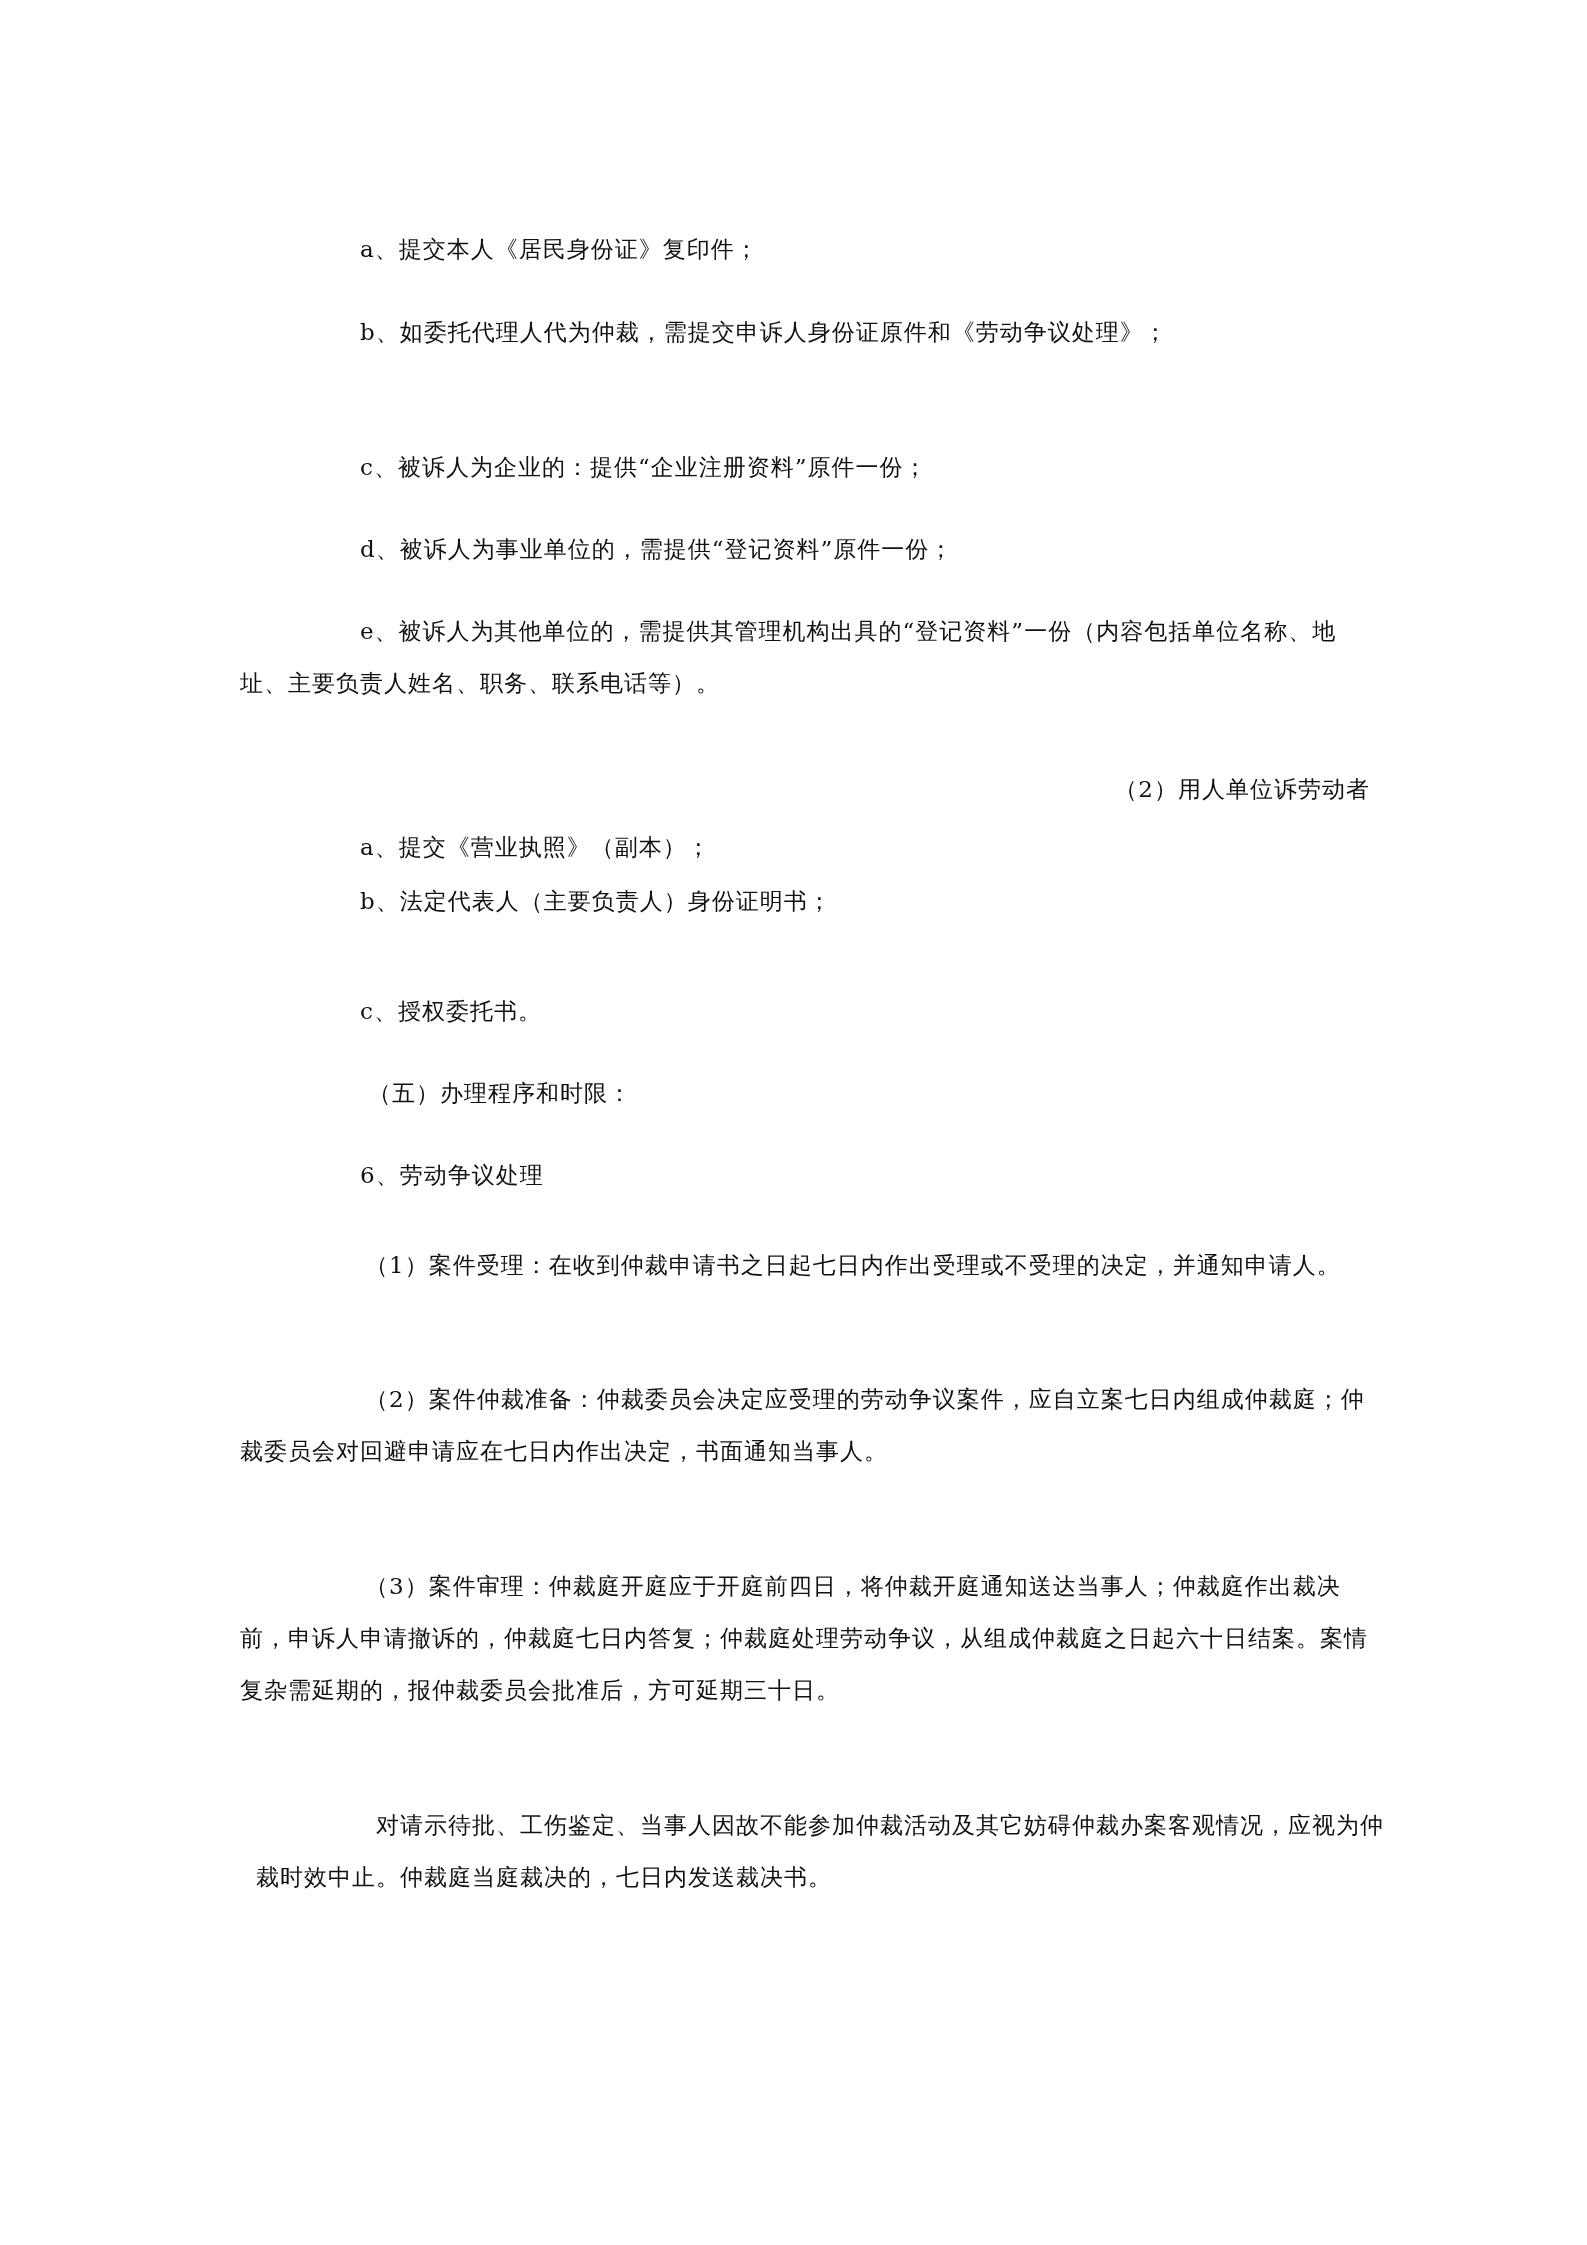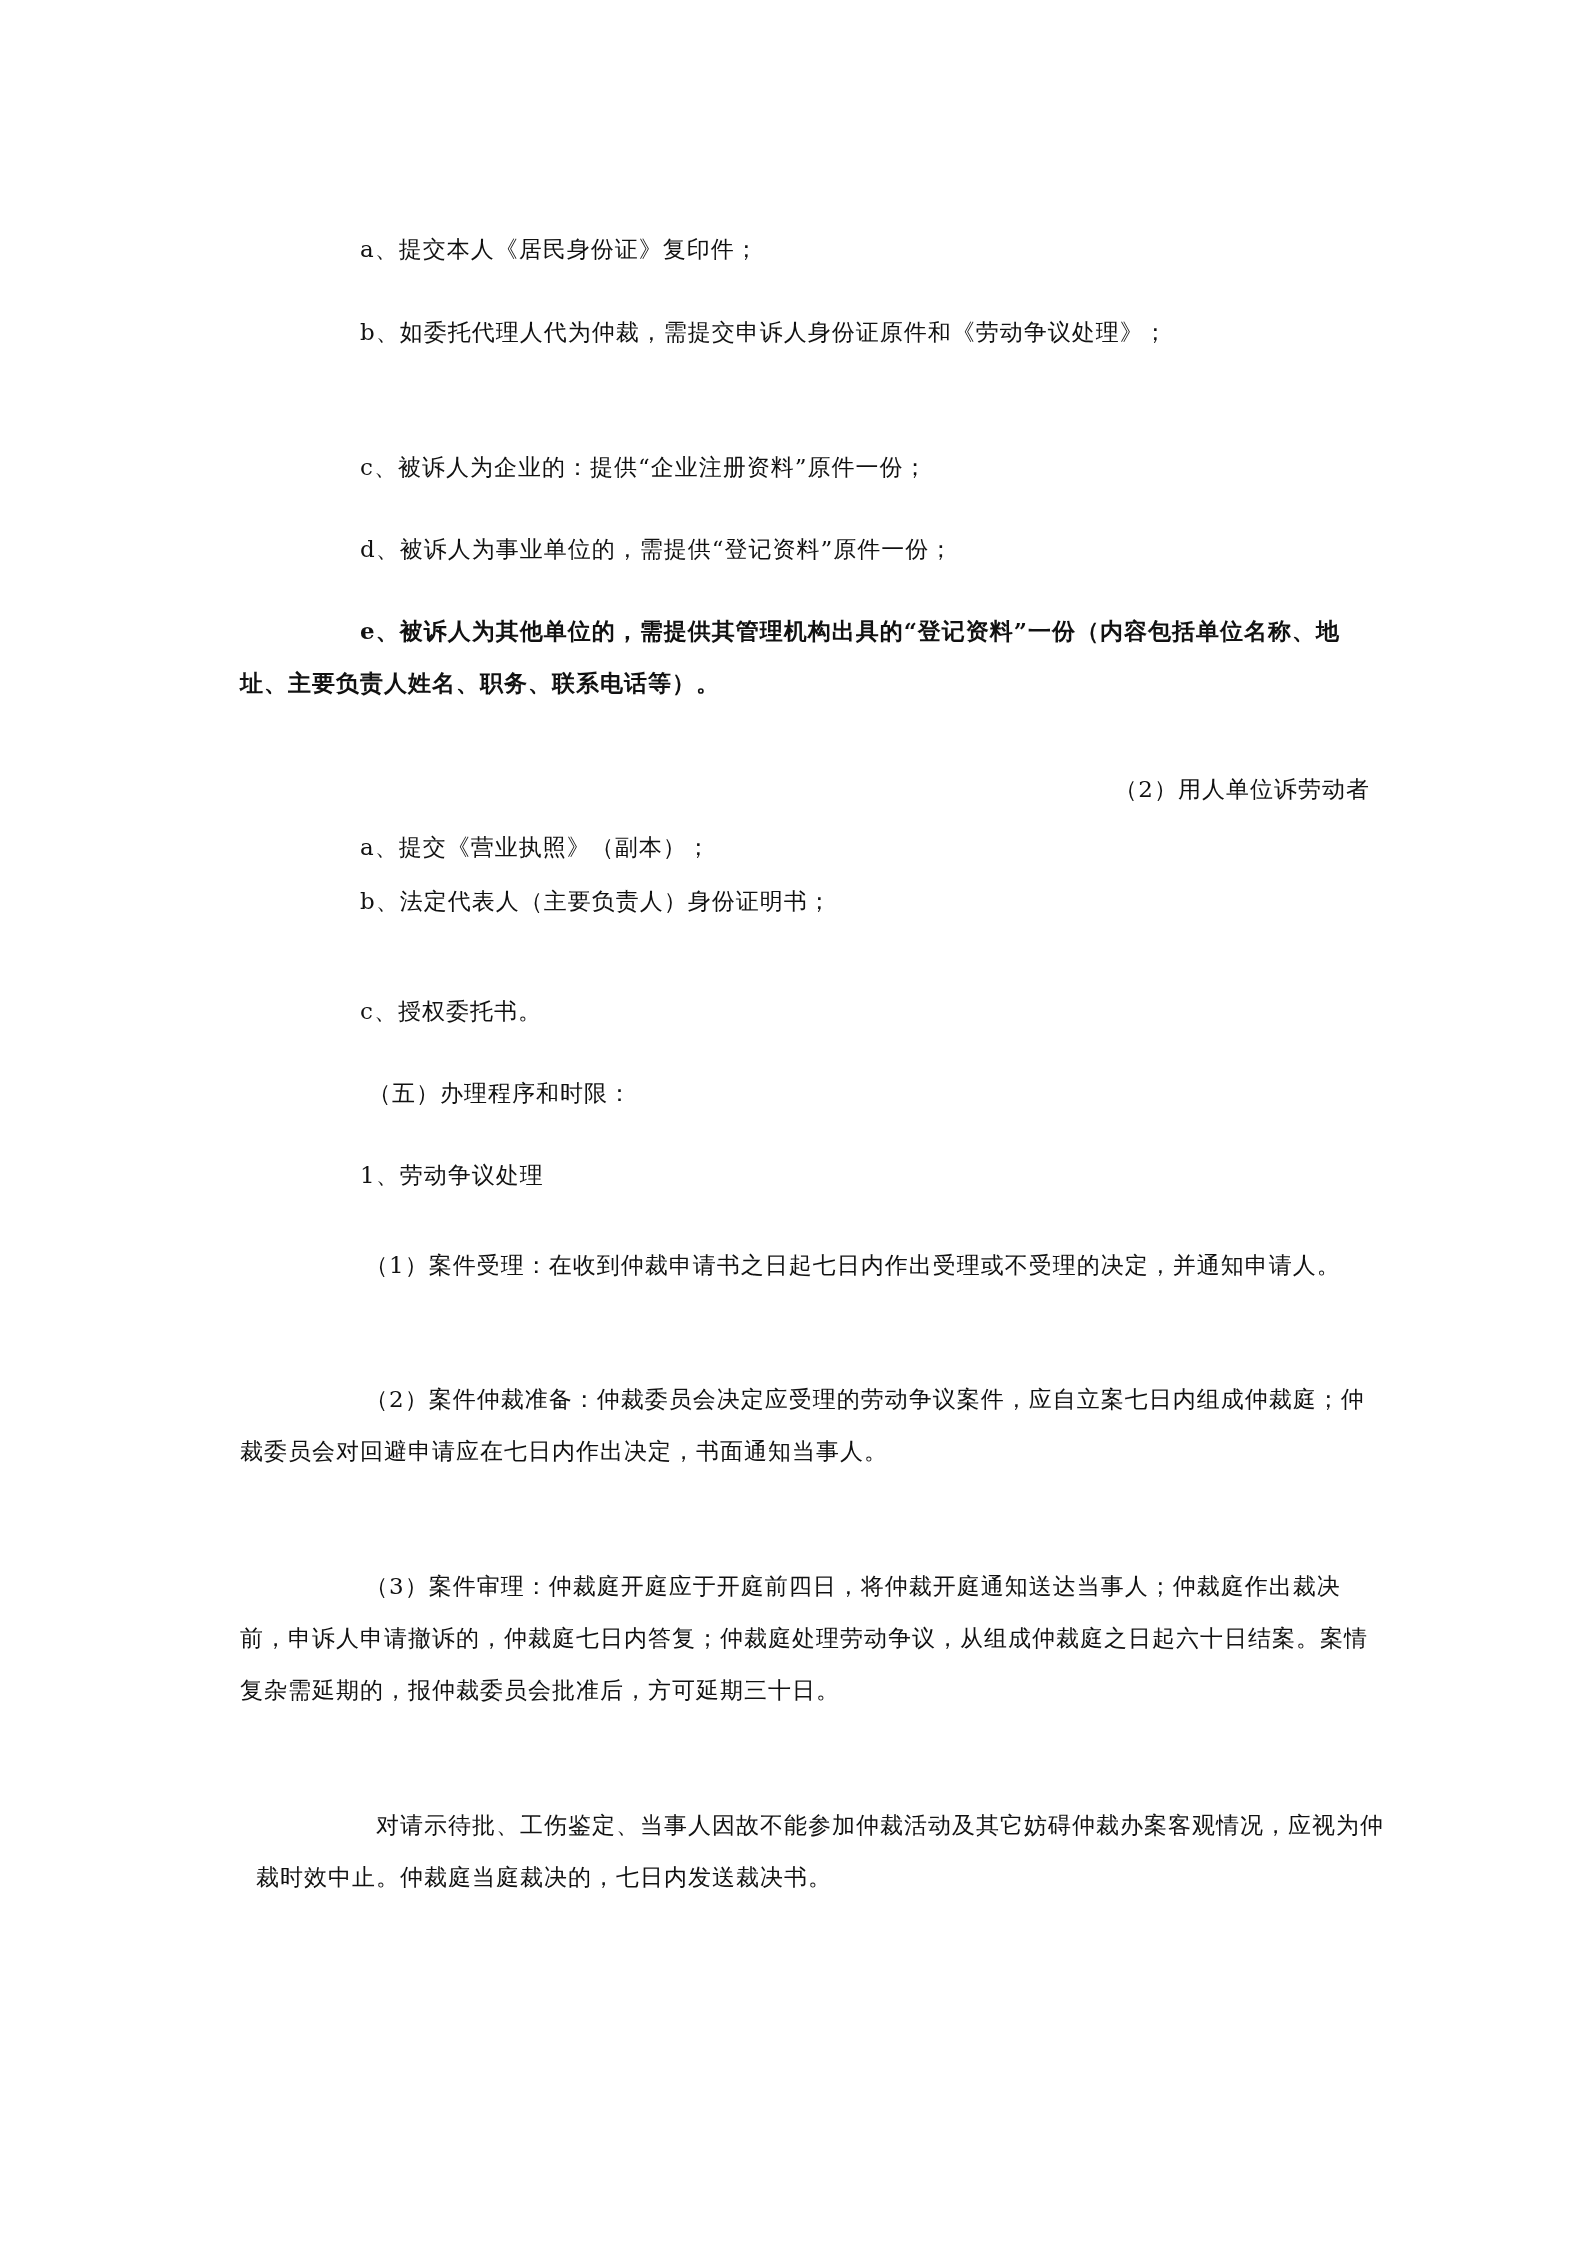--- a/index.html
+++ b/index.html
@@ -33,24 +33,24 @@
   .ind4 { text-indent: 120px; margin-left: 16px; }
 </style>
 </head>
 <body>
 
 <div class="page">
   <p class="p ind1" style="top:200px;">a、提交本人《居民身份证》复印件；</p>
   <p class="p ind1" style="top:283px;">b、如委托代理人代为仲裁，需提交申诉人身份证原件和《劳动争议处理》；</p>
   <p class="p ind1" style="top:418px;">c、被诉人为企业的：提供“企业注册资料”原件一份；</p>
   <p class="p ind1" style="top:500px;">d、被诉人为事业单位的，需提供“登记资料”原件一份；</p>
-  <p class="p ind1" style="top:582px;font-weight:bold;">e、被诉人为其他单位的，需提供其管理机构出具的“登记资料”一份（内容包括单位名称、地址、主要负责人姓名、职务、联系电话等）。</p>
+  <p class="p ind1" style="top:582px;">e、被诉人为其他单位的，需提供其管理机构出具的“登记资料”一份（内容包括单位名称、地址、主要负责人姓名、职务、联系电话等）。</p>
   <p class="p ind2" style="top:740px;text-align:right;">（2）用人单位诉劳动者</p>
   <p class="p ind1" style="top:798px;">a、提交《营业执照》（副本）；</p>
   <p class="p ind1" style="top:852px;">b、法定代表人（主要负责人）身份证明书；</p>
   <p class="p ind1" style="top:962px;">c、授权委托书。</p>
   <p class="p ind2" style="top:1044px;">（五）办理程序和时限：</p>
-  <p class="p ind1" style="top:1126px;">1、劳动争议处理</p>
+  <p class="p ind1" style="top:1126px;">6、劳动争议处理</p>
   <p class="p ind3" style="top:1216px;">（1）案件受理：在收到仲裁申请书之日起七日内作出受理或不受理的决定，并通知申请人。</p>
   <p class="p ind3" style="top:1350px;">（2）案件仲裁准备：仲裁委员会决定应受理的劳动争议案件，应自立案七日内组成仲裁庭；仲裁委员会对回避申请应在七日内作出决定，书面通知当事人。</p>
   <p class="p ind3" style="top:1537px;">（3）案件审理：仲裁庭开庭应于开庭前四日，将仲裁开庭通知送达当事人；仲裁庭作出裁决前，申诉人申请撤诉的，仲裁庭七日内答复；仲裁庭处理劳动争议，从组成仲裁庭之日起六十日结案。案情复杂需延期的，报仲裁委员会批准后，方可延期三十日。</p>
   <p class="p ind4" style="top:1776px;">对请示待批、工伤鉴定、当事人因故不能参加仲裁活动及其它妨碍仲裁办案客观情况，应视为仲裁时效中止。仲裁庭当庭裁决的，七日内发送裁决书。</p>
 </div>
 
 </body></html>

